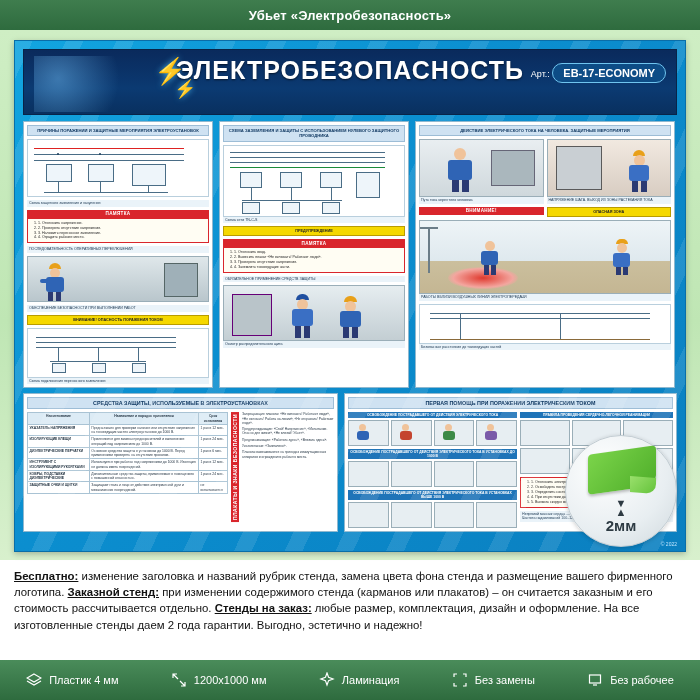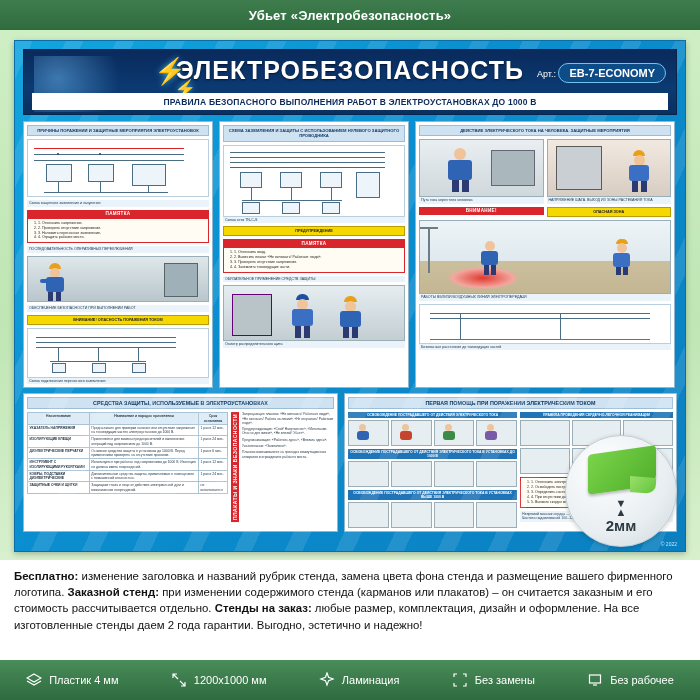--- a/index.html
+++ b/index.html
@@ -241,21 +241,21 @@
     border-radius:0 0 10px 0; transform:skewY(12deg);
   }
   .badge .mm { font-size:15px; font-weight:bold; color:#2d3a42; }
   .badge .arrows { font-size:11px; color:#2d3a42; line-height:.8; }
 
   
   .desc {
     padding:8px 14px 0 14px;
     font-size:11.4px; line-height:1.42; color:#111;
   }
-  .desc b { font-weight:bold; }
+  .desc b { font-weight:bold;text-decoration:underline; }
 
   
   .specbar {
     position:absolute; left:0; right:0; bottom:0;
     height:40px;
     background:linear-gradient(to bottom,#4a8c5a,#2e6b3e);
     display:flex; align-items:center; justify-content:space-around;
     color:#ffffff; font-size:11px;
   }
   .spec { display:flex; align-items:center; gap:7px; }
@@ -273,23 +273,22 @@
 
   <div class="board">
 
     <div class="titleblock">
       <div class="spark"></div>
       <div class="bolt b1">⚡</div>
       <div class="bolt b2">⚡</div>
       <div class="maintitle">ЭЛЕКТРОБЕЗОПАСНОСТЬ</div>
       <div class="artbox">
         <span>Арт.:</span>
-        <span class="code">EB-7-ECONOMY</span>
+        <span class="code">EB-17-ECONOMY</span>
       </div>
-      <div class="subbar">ПРАВИЛА БЕЗОПАСНОГО ВЫПОЛНЕНИЯ РАБОТ В ЭЛЕКТРОУСТАНОВКАХ ДО 1000 В</div>
     </div>
 
     <div class="panels">
 
       <div class="panel p1">
         <div class="panel-head">ПРИЧИНЫ ПОРАЖЕНИЙ И ЗАЩИТНЫЕ МЕРОПРИЯТИЯ ЭЛЕКТРОУСТАНОВОК</div>
 
         <div class="sch subpanel" style="height:58px">
           <div class="ln" style="left:6px;top:8px;width:150px;height:1px"></div>
           <div class="ln" style="left:6px;top:14px;width:150px;height:1px"></div>

